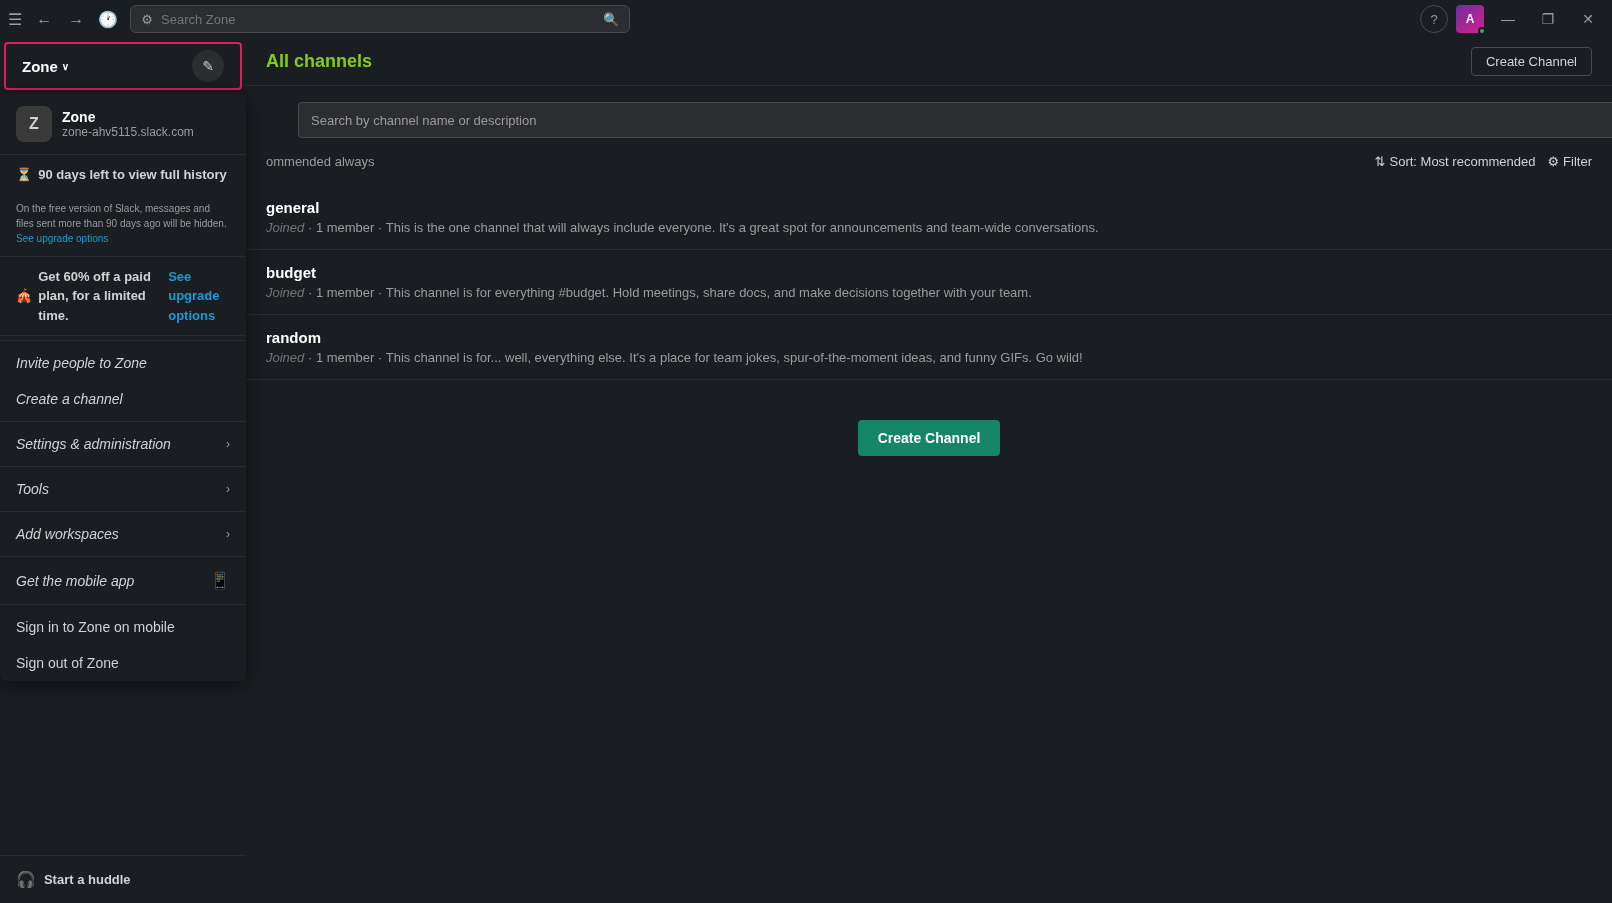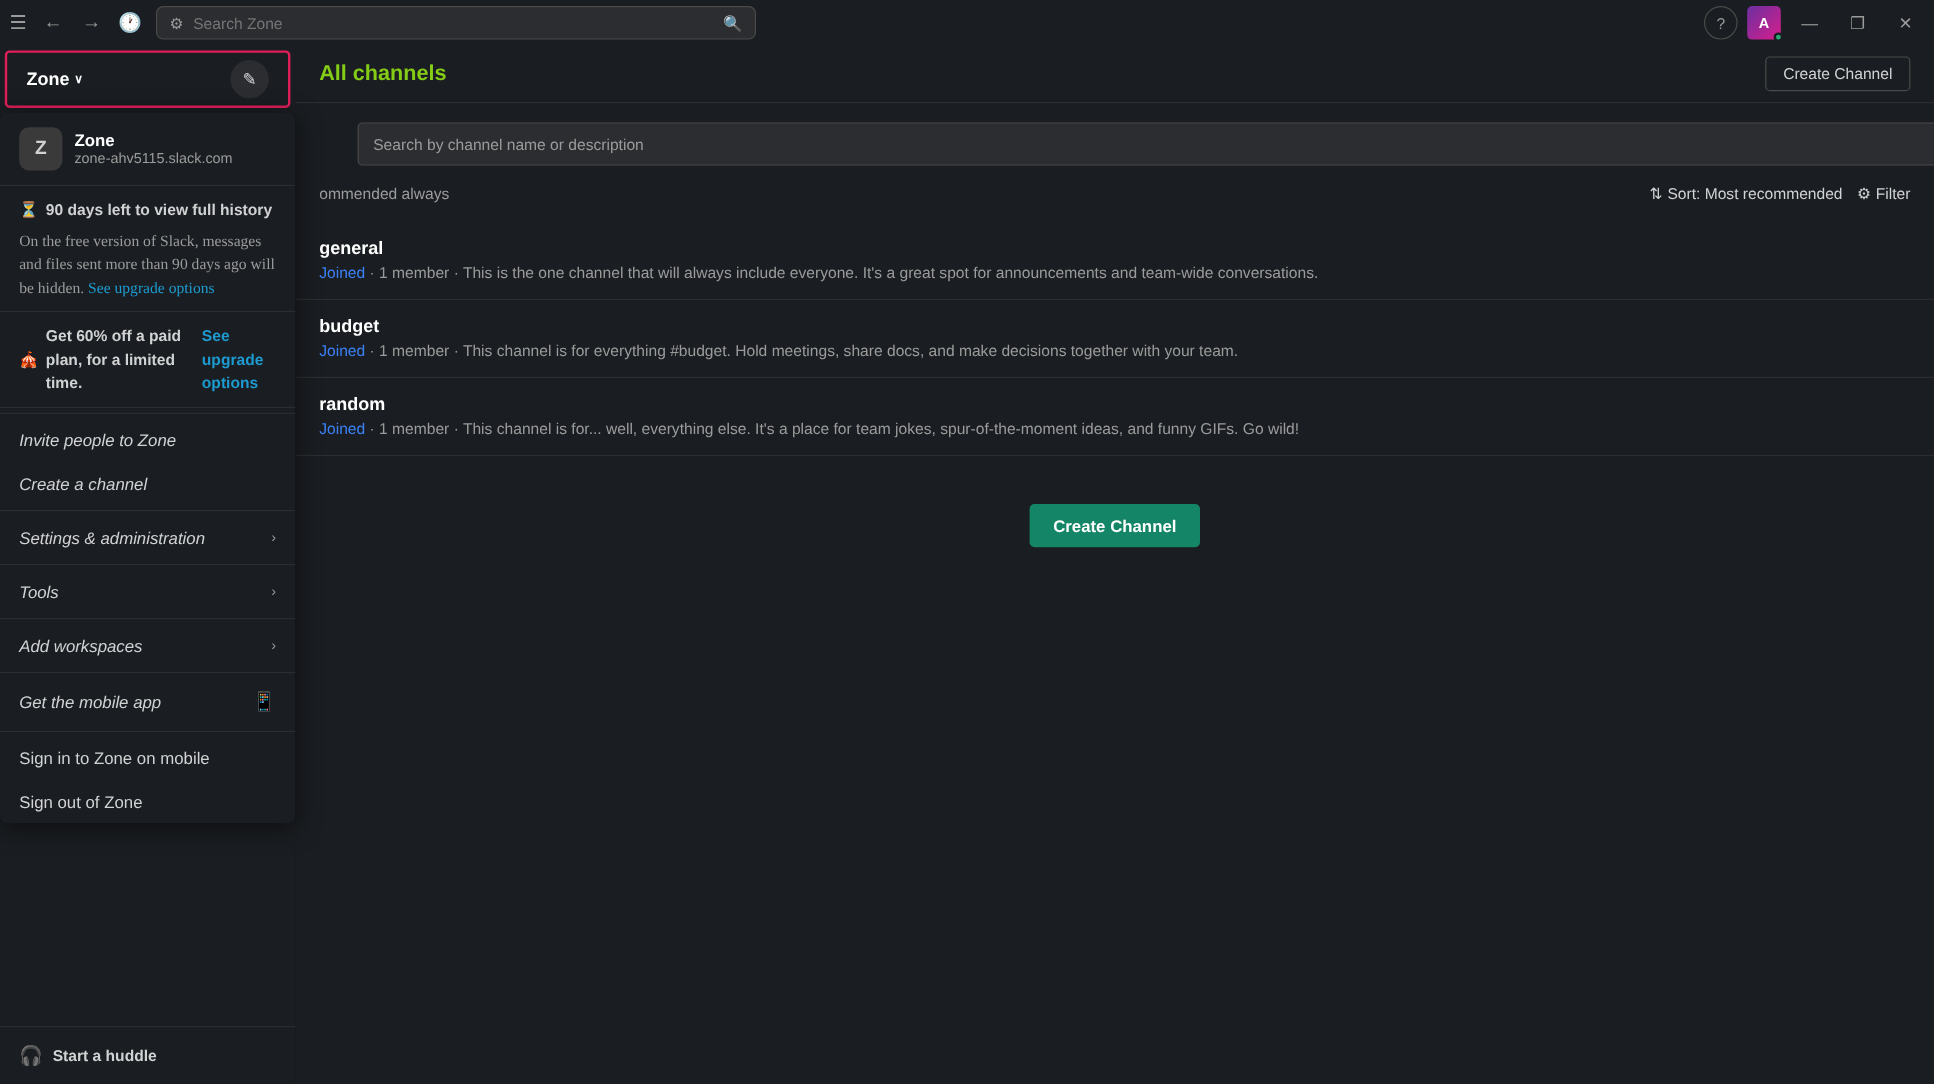--- a/index.html
+++ b/index.html
@@ -196,23 +196,22 @@
     }
     .banner-title {
       font-weight: 700;
       color: #d1d2d3;
       display: flex;
       align-items: center;
       gap: 6px;
     }
     .banner-text {
       color: #9b9b9b;
-      font-size: 13px;
-      margin-top: 6px;
-      font-family: Liberation Serif, serif;
+      font-size: 10px;
+      margin-top: 16px;
     }
     .link-text {
       color: #1d9bd1;
       cursor: pointer;
     }
 
     
     .menu-item {
       padding: 10px 16px;
       cursor: pointer;
@@ -323,22 +322,23 @@
       font-size: 15px;
       font-weight: 700;
       color: #ffffff;
       margin-bottom: 4px;
     }
     .channel-meta {
       font-size: 13px;
       color: #9b9b9b;
     }
     .channel-status {
-      color: #3b82f6;
+      color: #737373;
       font-weight: 500;
+      font-style: italic;
     }
 
     
     .create-channel-center {
       display: flex;
       justify-content: center;
       padding: 40px 0;
     }
     .create-channel-btn-center {
       background: #148567;

